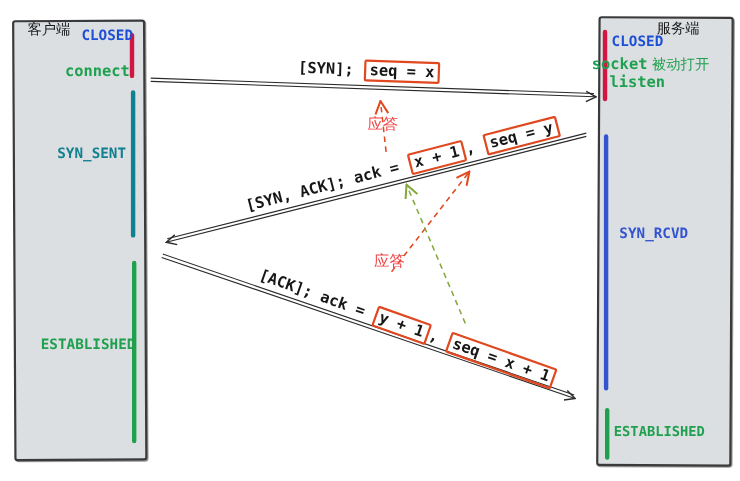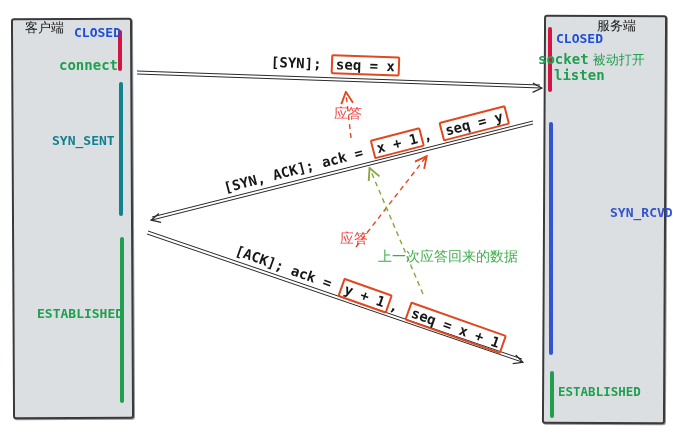--- a/index.html
+++ b/index.html
@@ -80,32 +80,31 @@
   <div class="lbl mono teal" style="left:52px;top:134px;font-size:13px;">SYN_SENT</div>
   <div class="lbl mono green" style="left:37px;top:307px;font-size:13px;">ESTABLISHED</div>
 
   <div class="lbl black cn" style="left:597px;top:20px;font-size:13px;font-family:Liberation Mono, monospace;">服务端</div>
   <div class="lbl red mono" style="left:556px;top:32px;font-size:13px;">CLOSED</div>
   <div class="lbl" style="left:538px;top:52px;font-size:13px;">
     <span class="mono green" style="font-size:14px;">socket</span>
     <span class="cn green">被动打开</span>
   </div>
   <div class="lbl mono green" style="left:554px;top:68px;font-size:14px;">listen</div>
-  <div class="lbl mono blue" style="left:563px;top:206px;font-size:13px;margin-left:47px;">SYN_RCVD</div>
+  <div class="lbl mono blue" style="left:563px;top:206px;font-size:13px;">SYN_RCVD</div>
   <div class="lbl mono green" style="left:558px;top:385px;font-size:12.5px;">ESTABLISHED</div>
 
   <div class="msg" style="left:271px;top:52px;transform:rotate(2deg);">
     <span>[SYN]; </span><span class="obox">seq = x</span>
   </div>
 
   <div class="msg" style="left:224px;top:178px;transform:rotate(-14.5deg);">
     <span>[SYN, ACK]; ack = </span><span class="obox">x + 1</span><span>, </span><span class="obox">seq = y</span>
   </div>
 
   <div class="msg" style="left:236px;top:240px;transform:rotate(19.5deg);">
     <span>[ACK]; ack = </span><span class="obox">y + 1</span><span>, </span><span class="obox">seq = x + 1</span>
   </div>
 
   <div class="lbl cn orange" style="left:334px;top:106px;font-size:14px;">应答</div>
   <div class="lbl cn orange" style="left:340px;top:231px;font-size:14px;">应答</div>
-  <div class="lbl cn olive" style="left:378px;top:249px;font-size:14px;">上一次应答回来的数据</div>
 
 </div>
 
 </body></html>

